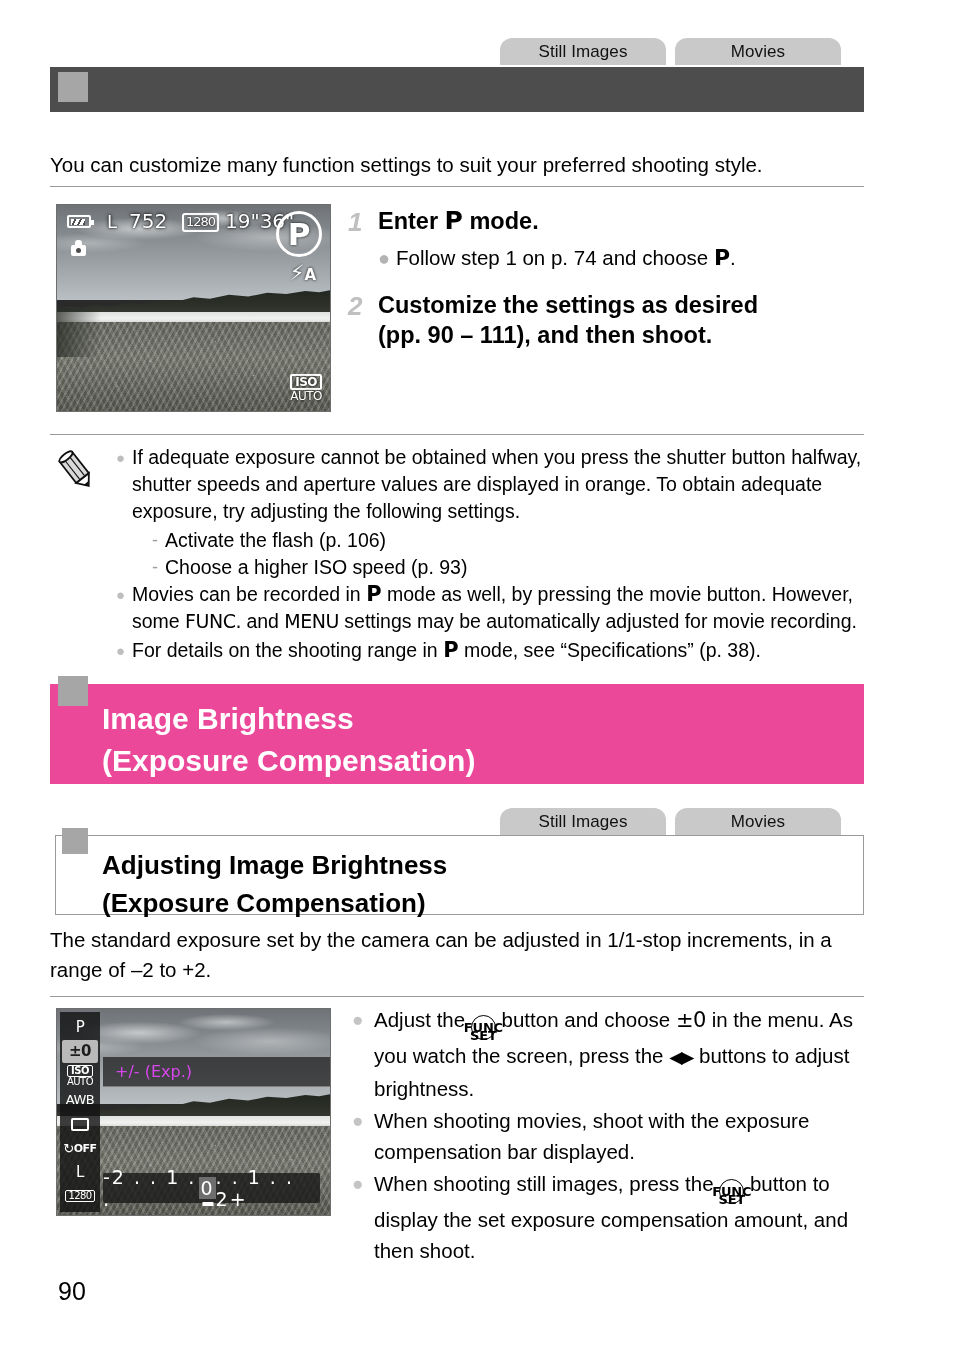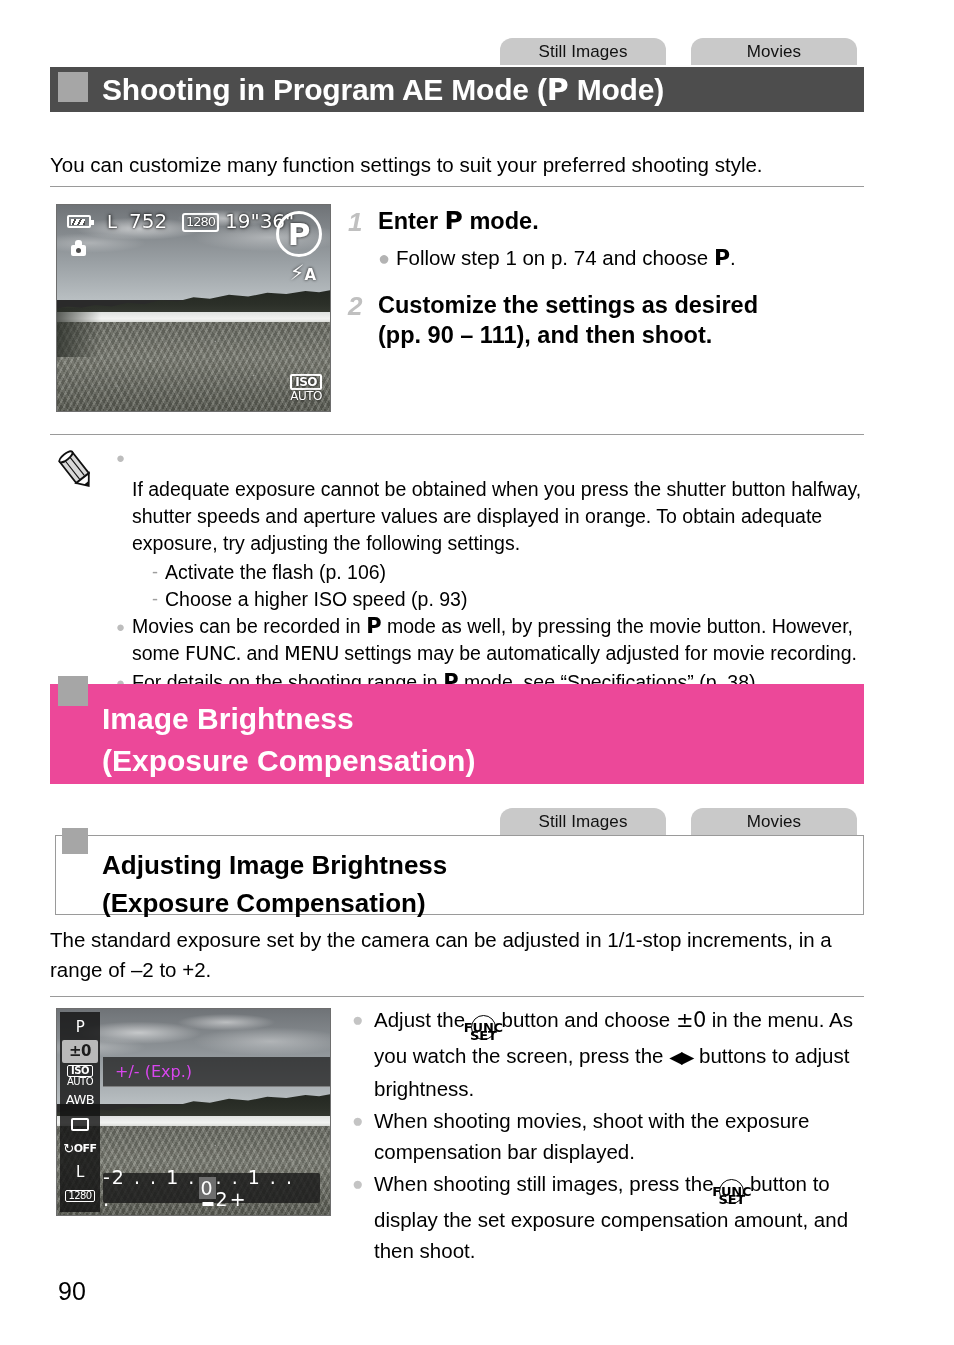--- a/index.html
+++ b/index.html
@@ -18,21 +18,21 @@
     position: relative;
     width: 954px;
     height: 1345px;
     padding: 0;
   }
 
   
   .tab-row {
     position: absolute;
     display: flex;
-    gap: 16px;
+    gap: 0px;
   }
   .tab {
     width: 166px;
     height: 27px;
     background: #c9c9c9;
     border-radius: 12px 12px 0 0;
     font-size: 17px;
     display: flex;
     align-items: center;
     justify-content: center;
@@ -518,21 +518,20 @@
     <div class="tab">
       <span>Still Images</span>
     </div>
     <div class="tab">
       <span>Movies</span>
     </div>
   </div>
 
   <div class="title-bar" style="left:50px; top:67px; width:814px; height:45px;">
     <div class="marker"></div>
-    <div class="title-text"><span>Shooting in Program AE Mode (</span><span class="pglyph">P</span><span> Mode)</span></div>
   </div>
 
   <div class="body-text" style="left:50px; top:122px; width:800px;margin-top:28px;">You can customize many function settings to suit your preferred shooting style.</div>
 
   <hr class="rule" style="left:50px; top:186px; width:814px;">
 
   <div class="lcd" style="left:56px; top:204px; width:275px; height:208px;">
     <div class="sky"></div>
     <div class="treeline"></div>
     <div class="horizon"></div>
@@ -594,21 +593,21 @@
         <ellipse cx="23" cy="5" rx="8" ry="3" fill="#fff" stroke="#111" stroke-width="1.8"></ellipse>
         <polygon points="15,32 31,32 23,42" fill="#fff" stroke="#111" stroke-width="1.8"></polygon>
         <polygon points="20,38 26,38 23,42" fill="#111"></polygon>
       </g>
     </svg>
 
     <div class="note-list">
 
       <div class="note-item">
         <div class="note-bullet">●</div>
-        <div class="note-text" style="width:736px;margin-top:32px;">If adequate exposure cannot be obtained when you press the shutter button halfway, shutter speeds and aperture values are displayed in orange. To obtain adequate exposure, try adjusting the following settings.</div>
+        <div class="note-text" style="width:736px;">If adequate exposure cannot be obtained when you press the shutter button halfway, shutter speeds and aperture values are displayed in orange. To obtain adequate exposure, try adjusting the following settings.</div>
       </div>
 
       <div class="subdash" style="margin-left:36px;">
         <div class="d">-</div>
         <div class="note-text">Activate the flash (p. 106)</div>
       </div>
       <div class="subdash" style="margin-left:36px;">
         <div class="d">-</div>
         <div class="note-text">Choose a higher ISO speed (p. 93)</div>
       </div>

